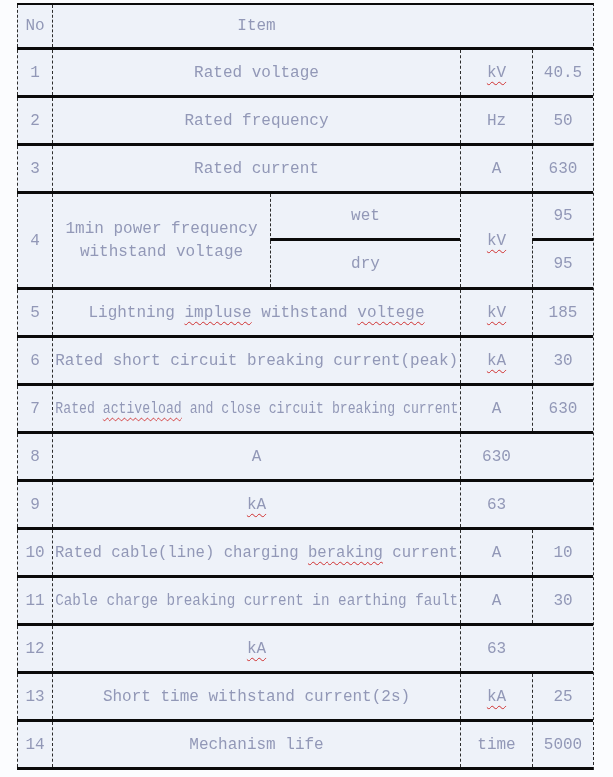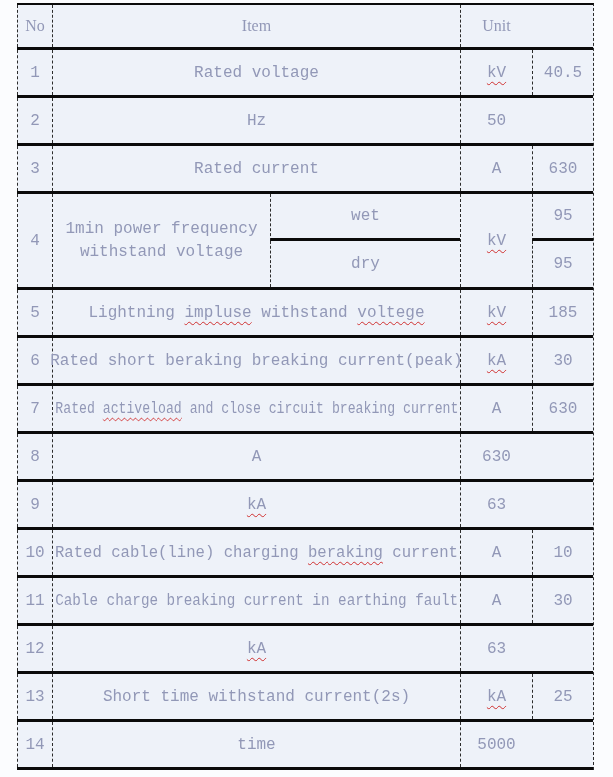--- a/index.html
+++ b/index.html
@@ -25,21 +25,21 @@
     border-top: 2px solid var(--solid);
     border-right: 1px dashed var(--dash);
   }
   .row {
     display:grid;
     grid-template-columns: 35px 408px 72px 61px;
     height:48px;
     box-sizing:border-box;
     border-bottom: 3px solid var(--solid);
   }
-  .row.header { height:45px;font-family:Liberation Serif, serif; }
+  .row.header { height:45px; }
   .row.double {
     grid-template-columns: 35px 218px 190px 72px 61px;
     grid-template-rows: 1fr 1fr;
     height:96px;
   }
   .cell {
     border-left: 1px dashed var(--dash);
     display:flex; align-items:center; justify-content:center;
     font-size:16px;
     overflow:visible;
@@ -67,40 +67,40 @@
 
 <div class="page">
   <div class="spec-table">
     <div class="row header">
       <div class="cell">
           <span>No</span>
         </div>
       <div class="cell">
           <span>Item</span>
         </div>
-      <div class="cell">
-          <span>Unit</span>
-        </div>
     </div>
     <div id="rows-container">
         <div class="row">
           <div class="cell">
             <span>1</span>
           </div>
           <div class="cell">
             <span class="fit"><span>Rated voltage</span></span>
           </div>
           <div class="cell">
             <span class="sq">kV</span>
           </div>
           <div class="cell">40.5</div>
         </div>
         <div class="row">
           <div class="cell">
             <span>2</span>
+          </div>
+          <div class="cell">
+            <span class="fit"><span>Rated frequency</span></span>
           </div>
           <div class="cell">
             <span>Hz</span>
           </div>
           <div class="cell">50</div>
         </div>
         <div class="row">
           <div class="cell">
             <span>3</span>
           </div>
@@ -138,21 +138,21 @@
           <div class="cell">
             <span class="sq">kV</span>
           </div>
           <div class="cell">185</div>
         </div>
         <div class="row">
           <div class="cell">
             <span>6</span>
           </div>
           <div class="cell">
-            <span class="fit" style="transform: scaleX(0.999);"><span>Rated short beraking breaking current(peak)</span></span>
+            <span class="fit" style="transform: scaleX(0.999);"><span>Rated short circuit breaking current(peak)</span></span>
           </div>
           <div class="cell">
             <span class="sq">kA</span>
           </div>
           <div class="cell">30</div>
         </div>
         <div class="row">
           <div class="cell">
             <span>7</span>
           </div>
@@ -223,20 +223,23 @@
             <span class="fit"><span>Short time withstand current(2s)</span></span>
           </div>
           <div class="cell">
             <span class="sq">kA</span>
           </div>
           <div class="cell">25</div>
         </div>
         <div class="row">
           <div class="cell">
             <span>14</span>
+          </div>
+          <div class="cell">
+            <span class="fit"><span>Mechanism life</span></span>
           </div>
           <div class="cell">
             <span>time</span>
           </div>
           <div class="cell">5000</div>
         </div>
       </div>
   </div>
 </div>
 

